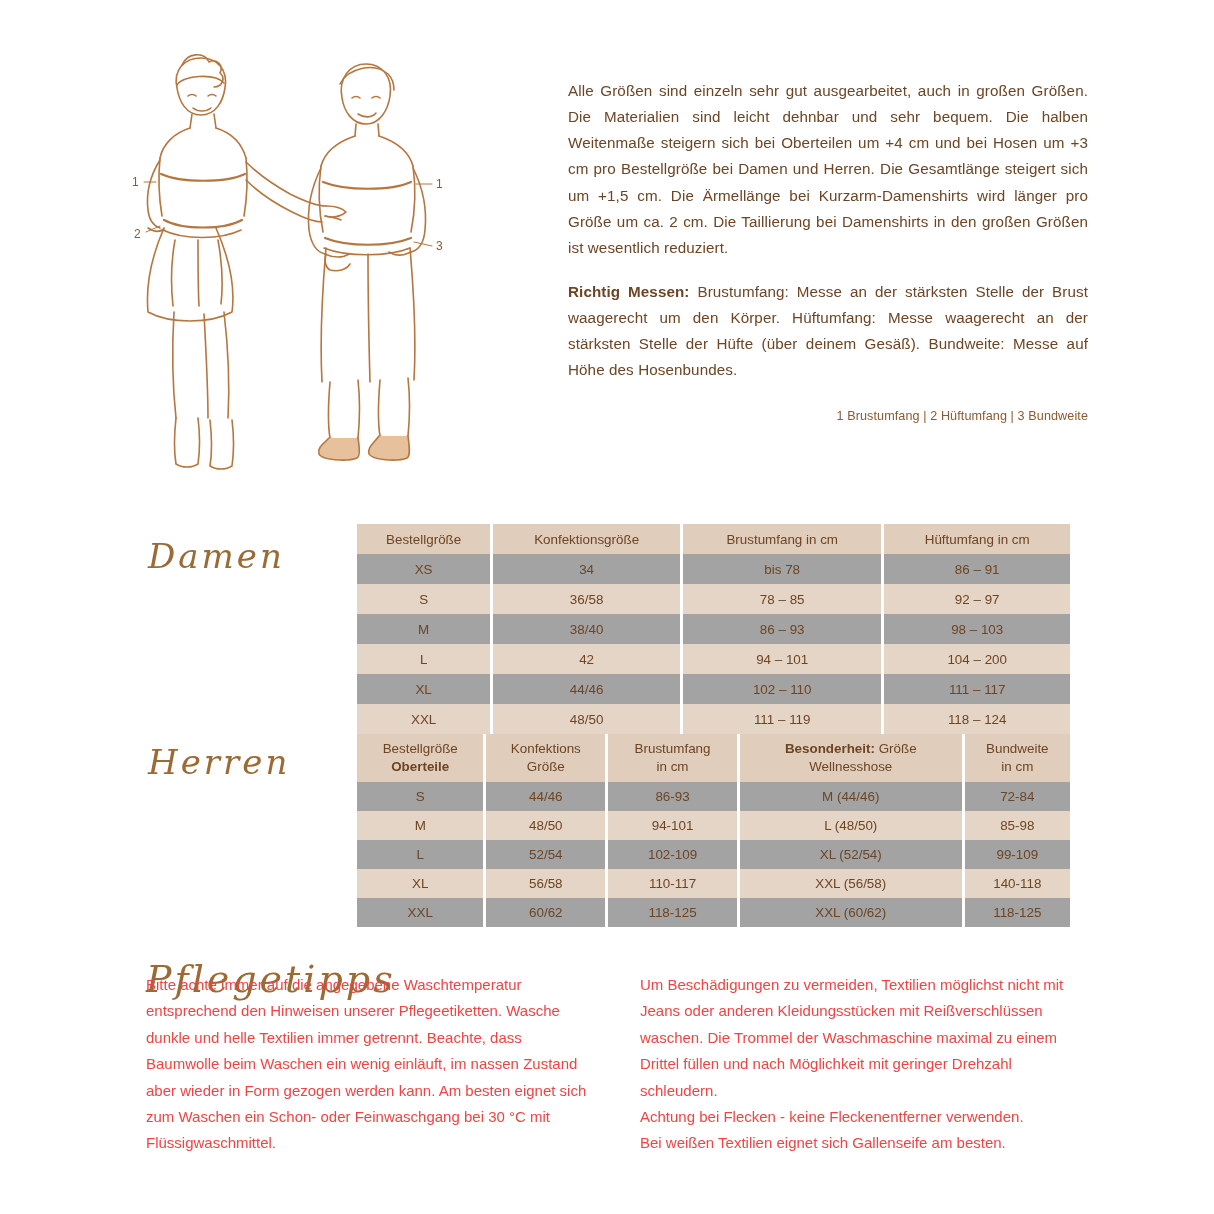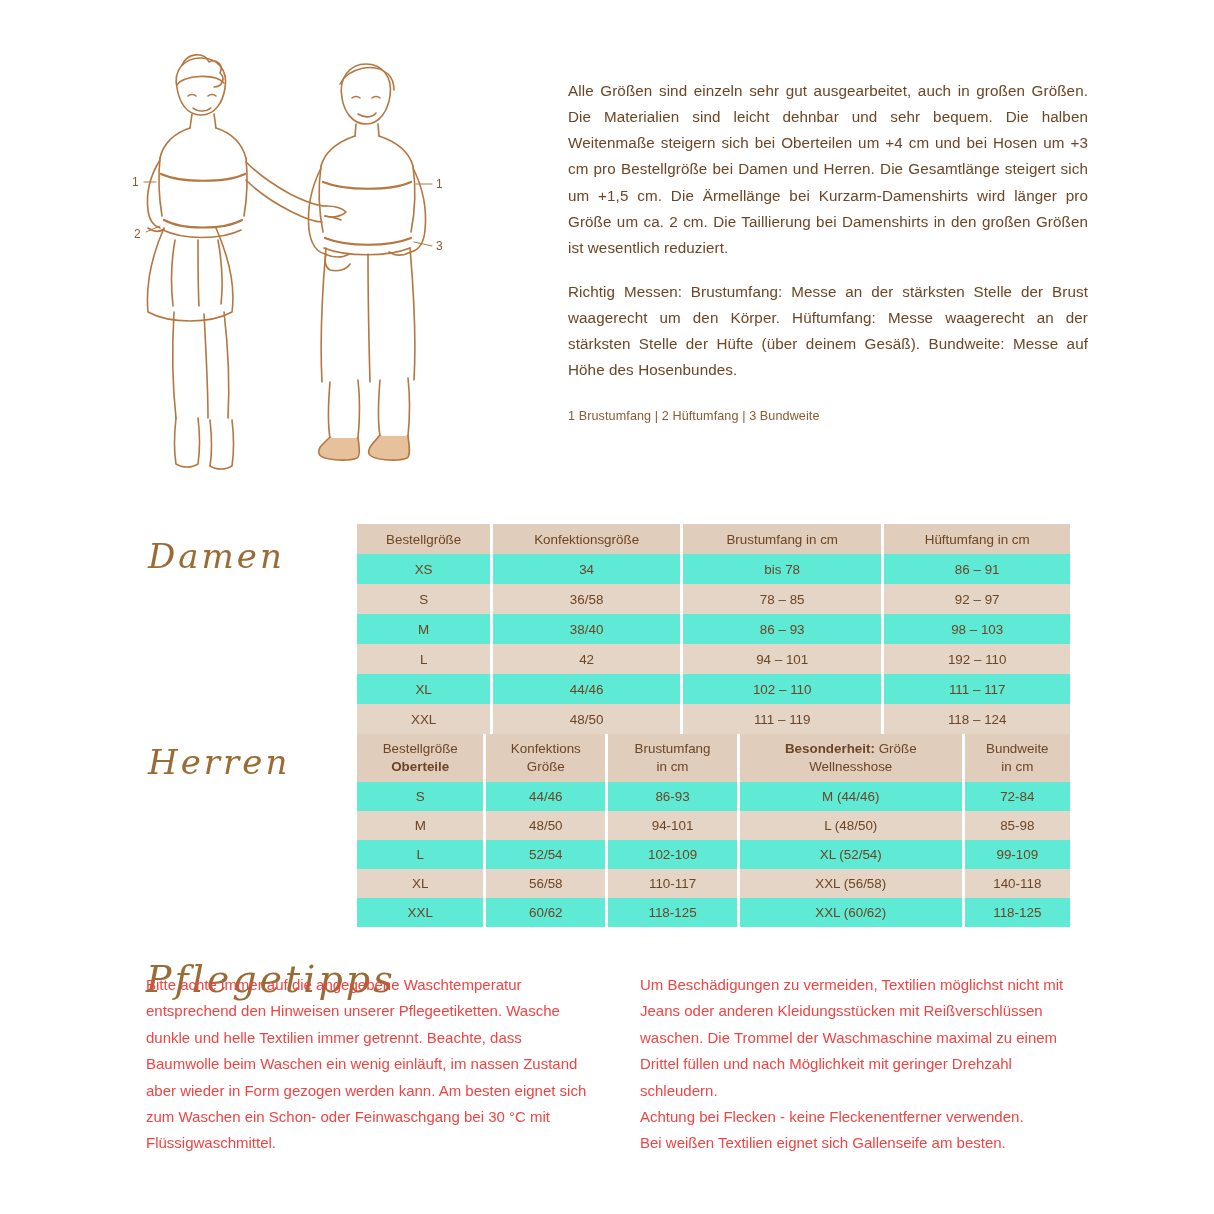--- a/index.html
+++ b/index.html
@@ -44,23 +44,23 @@
     line-height: 1.72;
     color: #6d4524;
     text-align: justify;
     letter-spacing: .1px;
   }
   .intro p.small {
     font-size: 12.6px;
     color: #8a5a31;
     margin-top: 22px;
     line-height: 1.6;
-    text-align: left;
-  }
-  .intro b { font-weight: normal; margin-top: 16px; }
+    text-align: right;
+  }
+  .intro b { font-weight: bold; margin-top: 16px; }
 
   
   .script-title {
     position: absolute;
     font-family: "DejaVu Serif", serif;
     font-style: italic;
     color: #9a6b35;
     letter-spacing: 3px;
   }
   #title-damen {
@@ -90,21 +90,21 @@
     text-align: center;
     font-weight: normal;
     padding: 0;
     height: 29px;
     vertical-align: middle;
     border-right: 3px solid #ffffff;
   }
   table td:last-child, table th:last-child { border-right: none; }
   .shade { background: #e5d5c6; }
   .shade-head { background: #e0cdbb; }
-  .blank { background: #5eead4; }
+  .blank { background: #a3a3a3; }
 
   #table-damen {
     left: 357px;
     top: 524px;
     width: 713px;
   }
   #table-damen th { height: 30px; }
   #table-damen td { height: 30px; }
 
   #table-herren {
@@ -253,21 +253,21 @@
     <tr>
       <td class="blank">M</td>
       <td class="blank">38/40</td>
       <td class="blank">86 – 93</td>
       <td class="blank">98 – 103</td>
     </tr>
     <tr>
       <td class="shade">L</td>
       <td class="shade">42</td>
       <td class="shade">94 – 101</td>
-      <td class="shade">192 – 110</td>
+      <td class="shade">104 – 200</td>
     </tr>
     <tr>
       <td class="blank">XL</td>
       <td class="blank">44/46</td>
       <td class="blank">102 – 110</td>
       <td class="blank">111 – 117</td>
     </tr>
     <tr>
       <td class="shade">XXL</td>
       <td class="shade">48/50</td>

